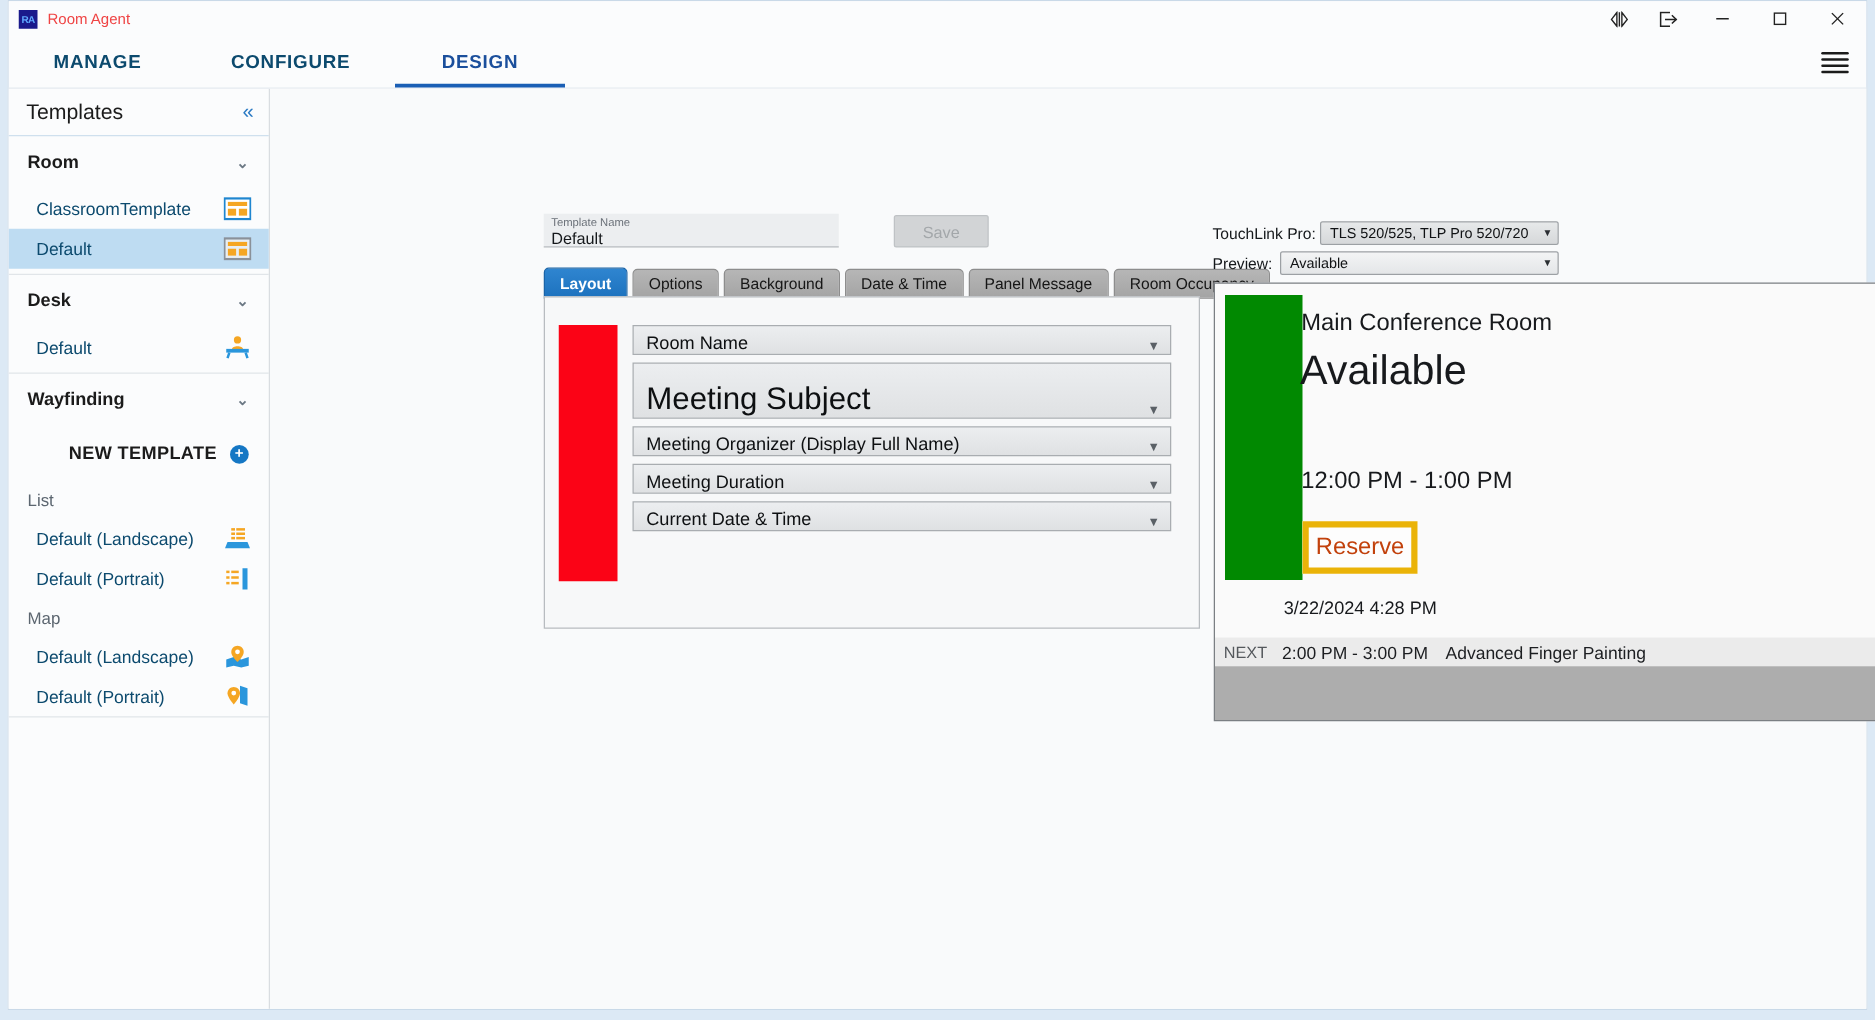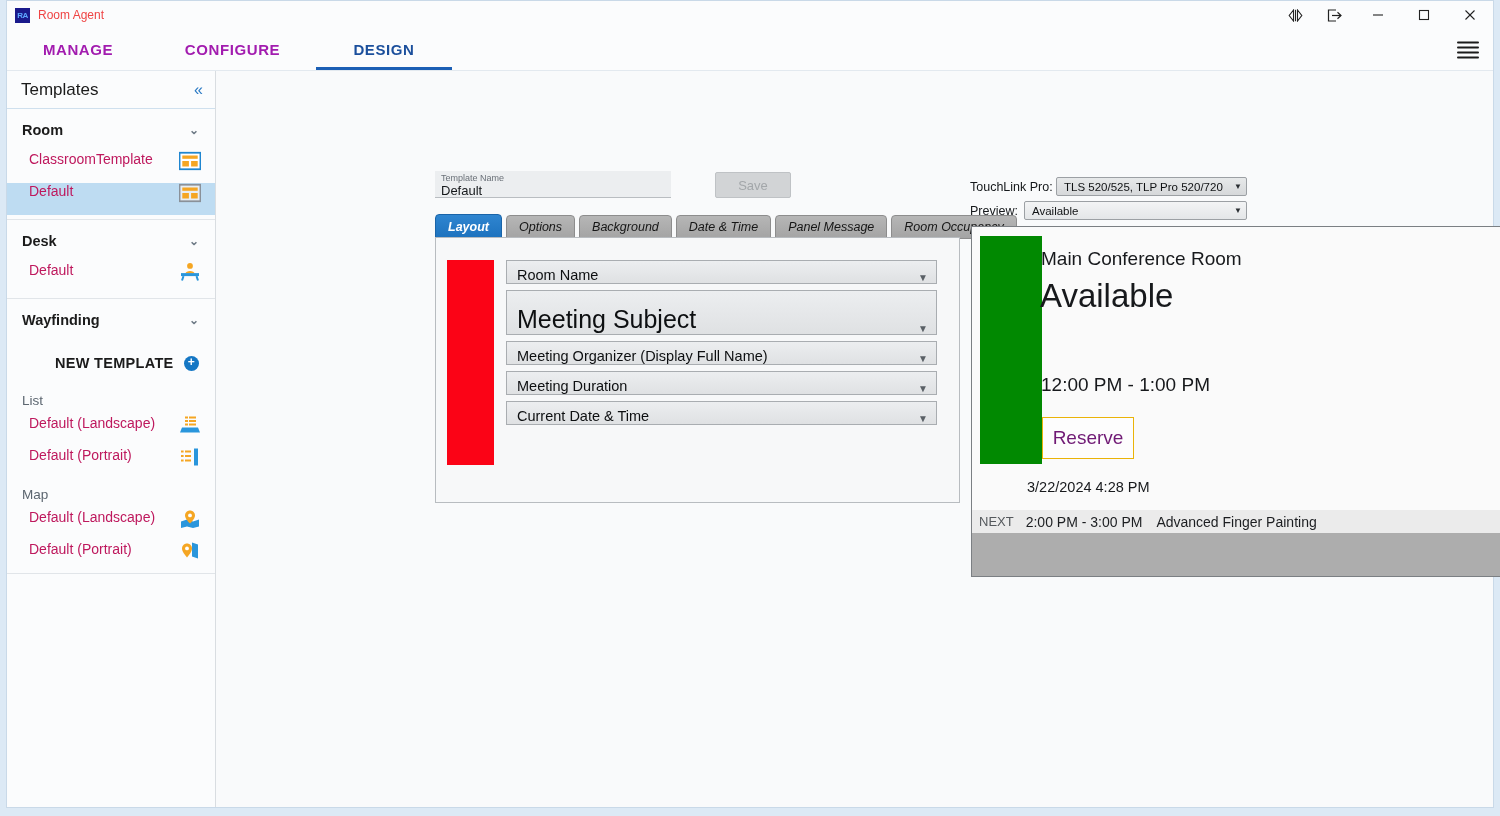--- a/index.html
+++ b/index.html
@@ -49,21 +49,21 @@
   .navbar {
     height: 42px; flex: 0 0 42px;
     background: #fbfcfd;
     border-bottom: 1px solid #e3e9ef;
     display: flex; align-items: stretch;
     position: relative;
   }
   .nav-item {
     display: flex; align-items: center; justify-content: center;
     font-size: 15px; font-weight: bold; letter-spacing: 0.6px;
-    color: #a21caf; cursor: default; position: relative;
+    color: #0c4a6e; cursor: default; position: relative;
     padding: 0 4px;
   }
   .nav-item.active { color: #1b4f9c; }
   .nav-item.active::after {
     content: ""; position: absolute; left: 0; right: 0; bottom: 0;
     height: 3px; background: #1b5fb5;
   }
   #nav0 { position: absolute; left: 36px; width: 70px; top:0; bottom:0; }
   #nav1 { position: absolute; left: 177px; width: 97px; top:0; bottom:0; }
   #nav2 { position: absolute; left: 309px; width: 136px; top:0; bottom:0; }
@@ -95,23 +95,23 @@
   .sb-header .t { font-size: 17px; color: #1b1b1b; }
   .sb-collapse { color: #2b7ac4; font-size: 16px; cursor: default; }
   .sb-group {
     display: flex; align-items: center; justify-content: space-between;
     padding: 0 16px 0 15px; height: 42px;
     font-weight: bold; color: #1b1b1b; font-size: 14.5px;
     cursor: default;
   }
   .sb-group .chev { color: #6b7884; font-size: 12px; }
   .sb-item {
-    display: flex; justify-content: space-between;
+    display: flex; align-items: center; justify-content: space-between;
     padding: 0 14px 0 22px; height: 32px;
-    color: #be185d; font-size: 14px; cursor: default;
+    color: #0c4a6e; font-size: 14px; cursor: default;
   }
   .sb-item.selected { background: #bedcf2; }
   .sb-sep { border-bottom: 1px solid #e1e5e9; margin: 4px 0 0 0; }
   .sb-newtpl {
     display: flex; align-items: center; justify-content: space-between;
     padding: 0 16px 0 15px; height: 44px;
     font-weight: bold; font-size: 14.5px; color: #1b1b1b;
     letter-spacing: 0.3px; cursor: default; margin-left: 33px;
   }
   .plus-circ {
@@ -147,21 +147,21 @@
     position: absolute; left: 499px; top: 101px;
     width: 76px; height: 26px;
     background: #d2d4d6; border: 1px solid #bfc2c5; border-radius: 2px;
     color: #a3a7aa; font-size: 13px;
     display: flex; align-items: center; justify-content: center;
     cursor: default;
   }
 
   .tabstrip {
     position: absolute; left: 219px; top: 143px;
-    display: flex; align-items: flex-end; gap: 4px; font-style: italic;
+    display: flex; align-items: flex-end; gap: 4px;
   }
   .tab {
     height: 24px; padding: 0 12px;
     background: linear-gradient(#b6b6b6, #a4a4a4);
     border: 1px solid #8d8d8d;
     border-radius: 4px 4px 0 0;
     font-size: 12.5px; color: #161616;
     display: flex; align-items: center; cursor: default;
   }
   .tab.active {
@@ -225,23 +225,23 @@
     position: absolute; left: 68px; top: 50px;
     font-size: 33px; color: #17191c;
   }
   .pv-time {
     position: absolute; left: 69px; top: 147px;
     font-size: 19px; color: #17191c;
   }
   .pv-reserve {
     position: absolute; left: 70px; top: 190px;
     width: 92px; height: 42px;
-    background: #fdfdfd; border: 1px solid #eab308;
+    background: #fdfdfd; border: 5px solid #eab308;
     display: flex; align-items: center; justify-content: center;
-    font-size: 19px; color: #701a75; cursor: default;
+    font-size: 19px; color: #c2410c; cursor: default;
   }
   .pv-stamp {
     position: absolute; left: 55px; top: 252px;
     font-size: 14.5px; color: #17191c;
   }
   .pv-next-row {
     position: absolute; left: 0; right: 0; top: 283px;
     height: 23px; background: #ebebeb;
     display: flex; align-items: center;
     font-size: 14px; color: #1c1e21;

